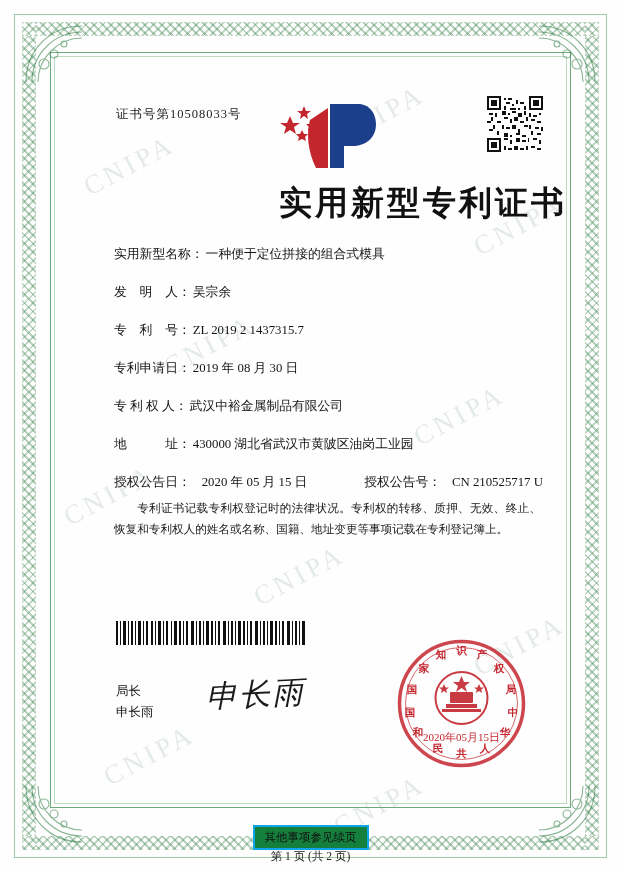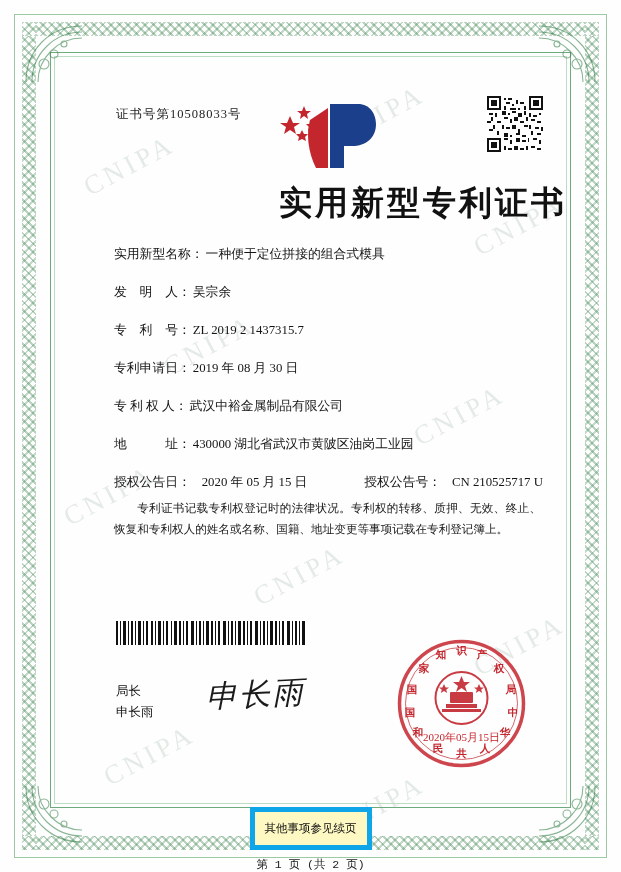--- a/index.html
+++ b/index.html
@@ -160,39 +160,39 @@
     letter-spacing:2px;
     transform:rotate(-3deg);
   }
 
   .seal{
     position:absolute;right:38px;top:580px;
     width:135px;height:135px;
   }
 
   .page-no{
-    position:absolute;left:0;right:0;bottom:0;
+    position:absolute;left:0;right:0;bottom:8px;
     text-align:center;
-    font-family:Liberation Mono, monospace;
+    font-family:Liberation Serif, serif;
     font-size:11.5px;
     color:#222;
   }
 
   .footnote{
     position:absolute;left:0;right:0;bottom:22px;
     text-align:center;
     font-family:"Liberation Serif", serif;
     font-size:11.5px;
     color:#111;
   }
   .footnote span{
     display:inline-block;
-    padding:9px 10px;
-    border:5px solid #0ea5e9;
-    background:#fef9c3;
+    padding:3px 10px;
+    border:2px solid #0ea5e9;
+    background:#15803d;
   }
 </style>
 </head>
 <body>
 
 <div class="page">
 
   <div class="wm" style="left:80px;top:150px;">CNIPA</div>
   <div class="wm" style="left:330px;top:100px;">CNIPA</div>
   <div class="wm" style="left:470px;top:210px;">CNIPA</div>

